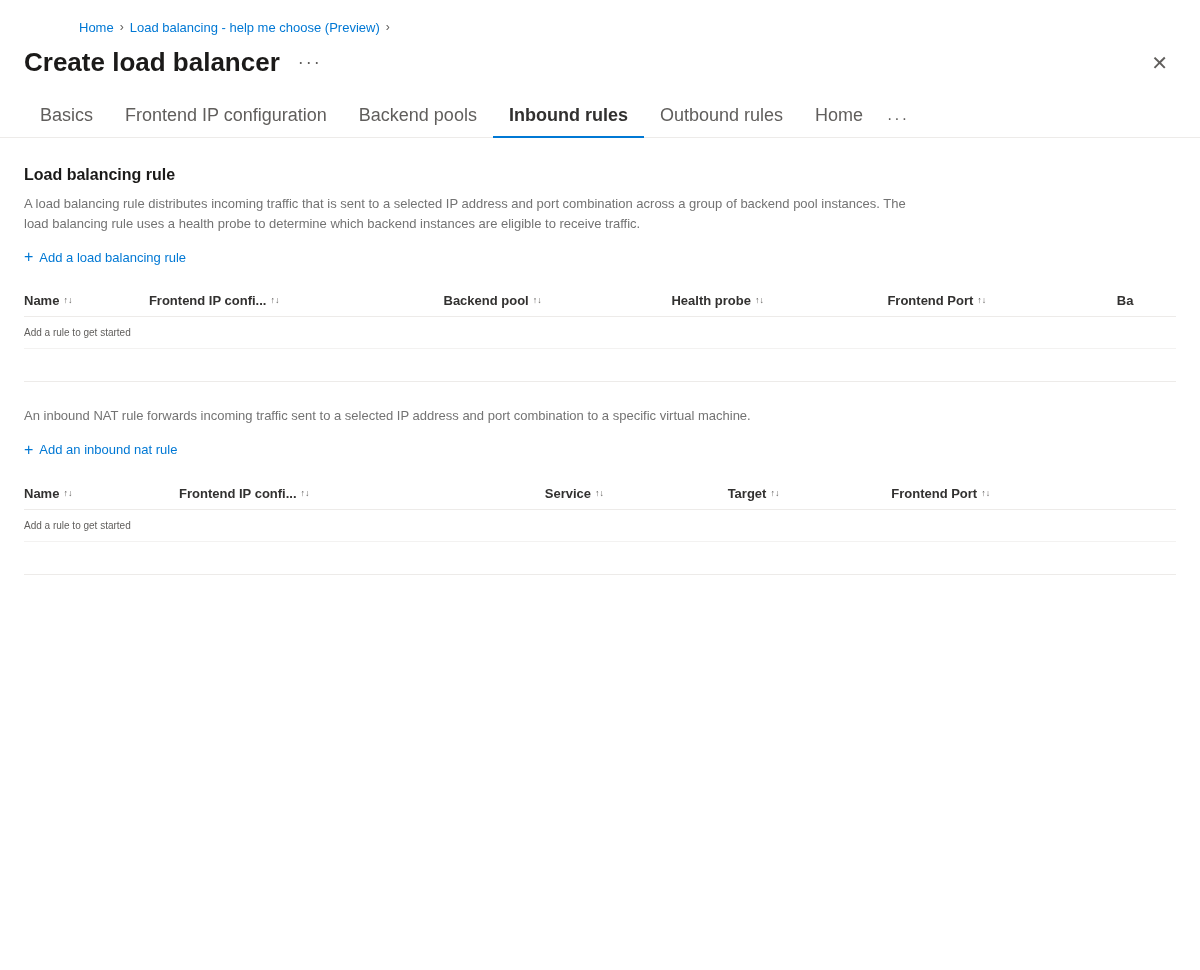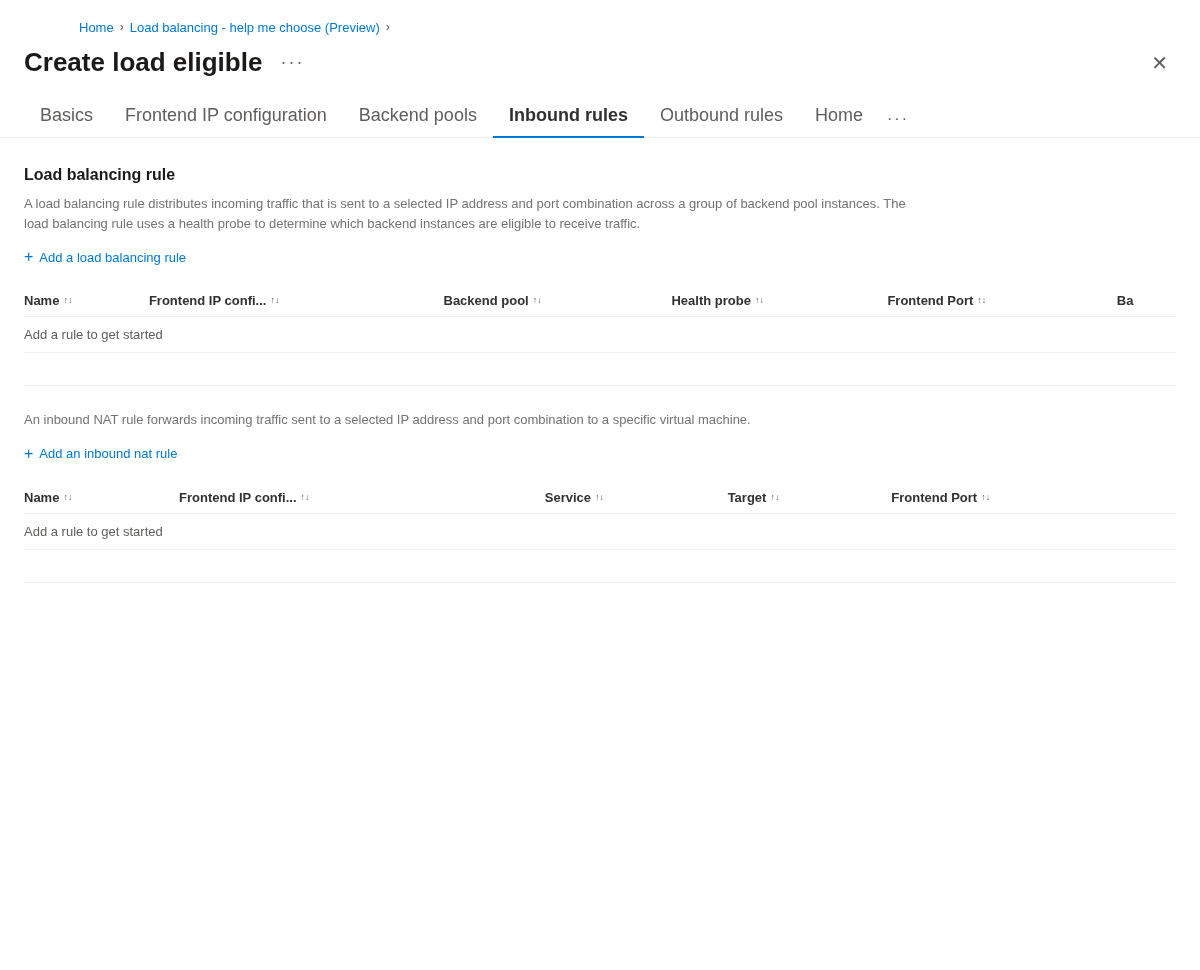--- a/index.html
+++ b/index.html
@@ -160,21 +160,21 @@
       flex-direction: column;
       margin-left: 4px;
       font-size: 9px;
       line-height: 1;
       color: #605e5c;
       vertical-align: middle;
       gap: 1px;
     }
     .table td {
       padding: 10px 12px 10px 0;
-      font-size: 13px;
+      font-size: 10px;
       color: #605e5c;
     }
     .table tbody tr {
       border-bottom: 1px solid #f3f2f1;
     }
     .divider {
       border: none;
       border-top: 1px solid #edebe9;
       margin: 24px 0;
     }
@@ -191,21 +191,21 @@
 
   <nav class="breadcrumb">
     <a class="breadcrumb-link">Home</a>
     <span class="breadcrumb-sep">›</span>
     <a class="breadcrumb-link">Load balancing - help me choose (Preview)</a>
     <span class="breadcrumb-sep">›</span>
   </nav>
 
   <div class="header">
     <div class="header-left">
-      <h1 class="page-title">Create load eligible</h1>
+      <h1 class="page-title">Create load balancer</h1>
       <span class="header-ellipsis">···</span>
     </div>
     <span class="close-btn">✕</span>
   </div>
 
   <div class="tabs">
     <div class="tab">Basics</div>
     <div class="tab">Frontend IP configuration</div>
     <div class="tab">Backend pools</div>
     <div class="tab active">Inbound rules</div>

